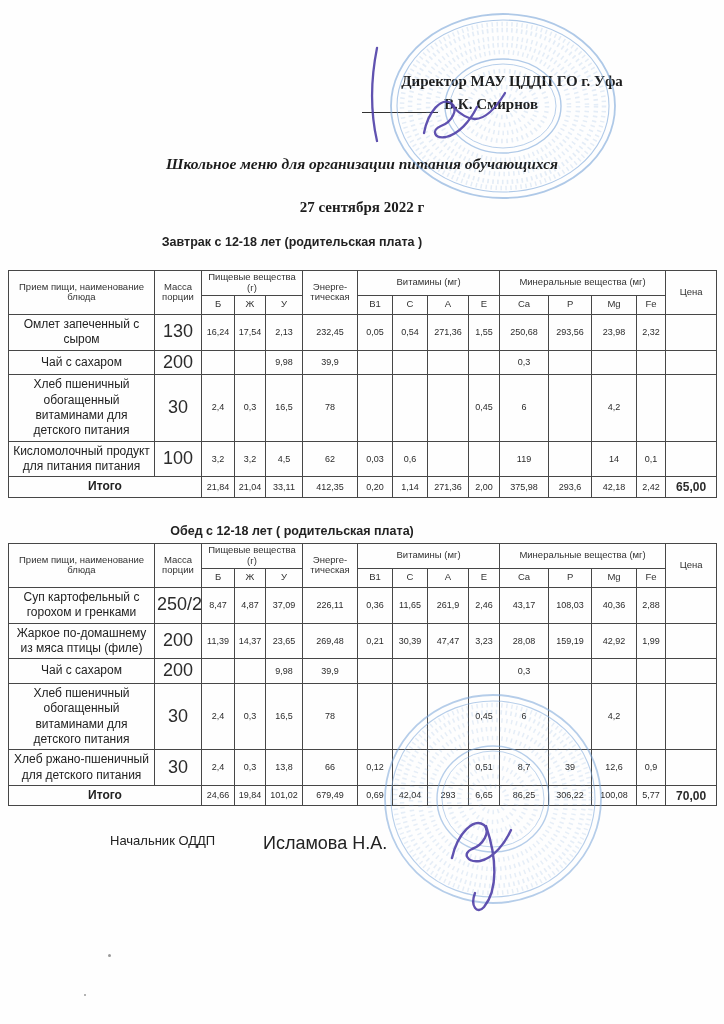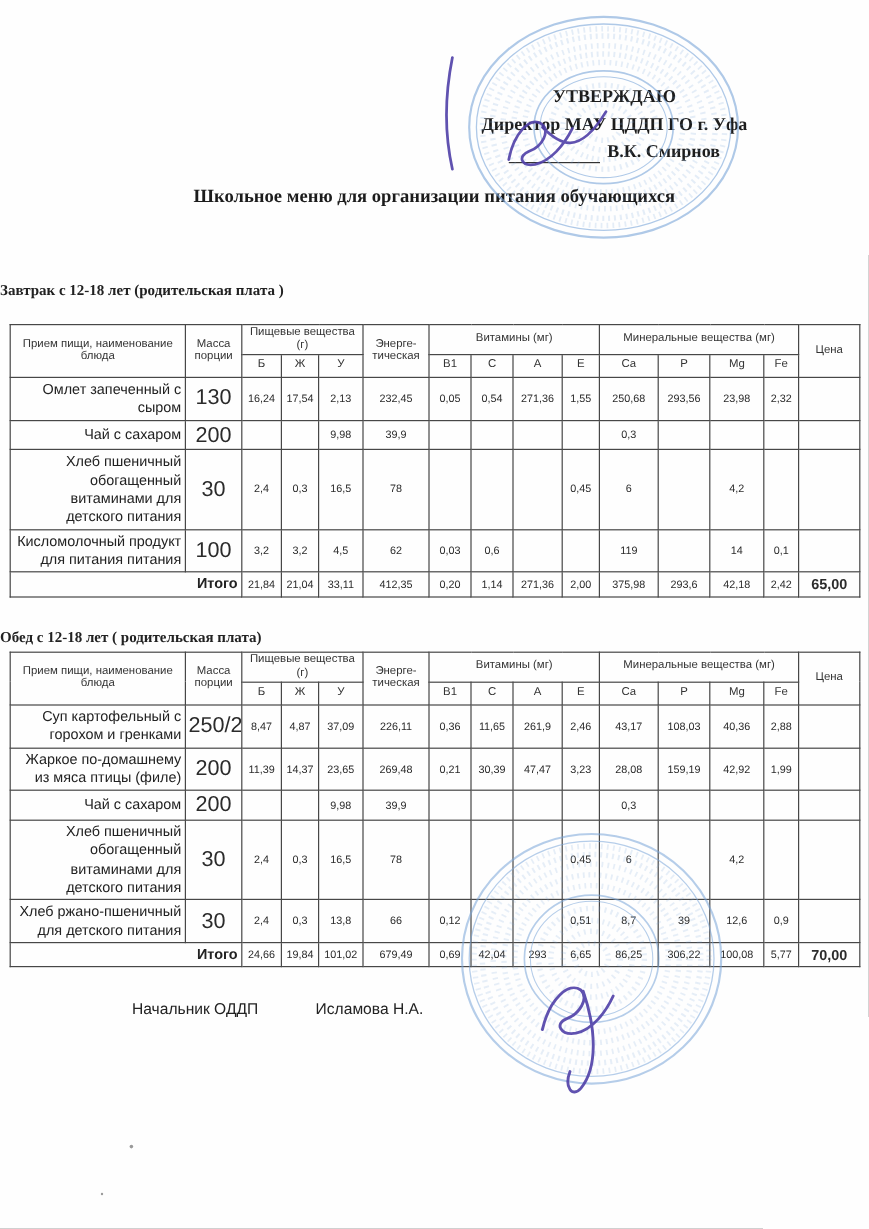--- a/index.html
+++ b/index.html
@@ -3,62 +3,62 @@
 <meta charset="utf-8">
 <style>
   html,body{margin:0;padding:0;background:#888;}
   .page{position:relative;width:724px;height:1024px;background:#fefefe;overflow:hidden;
         font-family:"Liberation Sans",sans-serif;color:#1c1c1c;}
   .serif{font-family:"Liberation Serif",serif;}
   .abs{position:absolute;}
   
   .hdr-left{left:42px;top:84px;font-weight:bold;font-size:15px;line-height:24px;}
   .hdr-right{left:362px;top:70px;width:300px;text-align:center;font-weight:bold;font-size:15px;line-height:23px;}
-  .sign-line-row{display:flex;align-items:flex-end;justify-content:center;gap:6px;}
+  .sign-line-row{display:flex;align-items:flex-end;justify-content:flex-start;gap:6px;}
   .sig-underline{display:inline-block;width:76px;height:1px;background:#333;margin-bottom:3px;}
-  .doc-title{left:0;top:155px;width:724px;text-align:center;font-weight:bold;font-size:15.5px;}
+  .doc-title{left:0;top:155px;width:724px;text-align:center;font-weight:bold;font-size:15.5px;font-style:italic;}
   .doc-date{left:0;top:199px;width:724px;text-align:center;font-weight:bold;font-size:15px;}
-  .tbl-title{left:0;width:584px;text-align:left;font-weight:bold;font-size:12.5px;color:#222;font-family:Liberation Serif, serif;}
+  .tbl-title{left:0;width:584px;text-align:center;font-weight:bold;font-size:12.5px;color:#222;}
   .t1-title{top:235px;}
   .t2-title{top:524px;}
   
   table{border-collapse:collapse;table-layout:fixed;width:708px;background:transparent;}
   .t1{left:8px;top:270px;}
   .t2{left:8px;top:543px;}
   th,td{border:1px solid #474747;overflow:hidden;}
   th{font-weight:normal;font-size:9.5px;color:#333;padding:1px 2px;line-height:1.15;text-align:center;}
   thead tr{height:19px;}
   td{text-align:center;vertical-align:middle;color:#2b2b2b;font-size:9px;padding:1px 2px;line-height:1.2;}
-  td.c0{text-align:right;font-size:12px;line-height:1.28;padding:2px 3px;color:#222;}
+  td.c0{text-align:center;font-size:12px;line-height:1.28;padding:2px 3px;color:#222;}
   td.c1{font-size:18px;}
   td.tot.c0{font-weight:bold;font-size:12px;}
   td.tot.c14{font-weight:bold;font-size:12px;}
   tr.row-short{height:20px;}
   
   .footer-label{left:110px;top:833px;font-size:13px;color:#222;}
-  .footer-name{left:263px;top:833px;font-size:13px;color:#222;}
+  .footer-name{left:263px;top:833px;font-size:18px;color:#222;}
   .ink-layer{left:0;top:0;pointer-events:none;}
   .speck{position:absolute;background:#9a9a9a;border-radius:50%;}
 </style>
 </head>
 <body>
 
 <div class="page">
 
 
   <div class="abs serif hdr-right">
-    <div>УТВЕРЖДАЮ</div>
     <div>Директор МАУ ЦДДП ГО г. Уфа</div>
     <div class="sign-line-row">
       <span class="sig-underline"></span>
       <span>В.К. Смирнов</span>
     </div>
   </div>
 
   <div class="abs serif doc-title">Школьное меню для организации питания обучающихся</div>
+  <div class="abs serif doc-date">27 сентября 2022 г</div>
 
   <div class="abs tbl-title t1-title">Завтрак с 12-18 лет (родительская плата )</div>
   <table class="abs t1">
     <colgroup>
       <col style="width:146px">
         <col style="width:47px">
         <col style="width:33px">
         <col style="width:31px">
       <col style="width:37px">
         <col style="width:55px">

